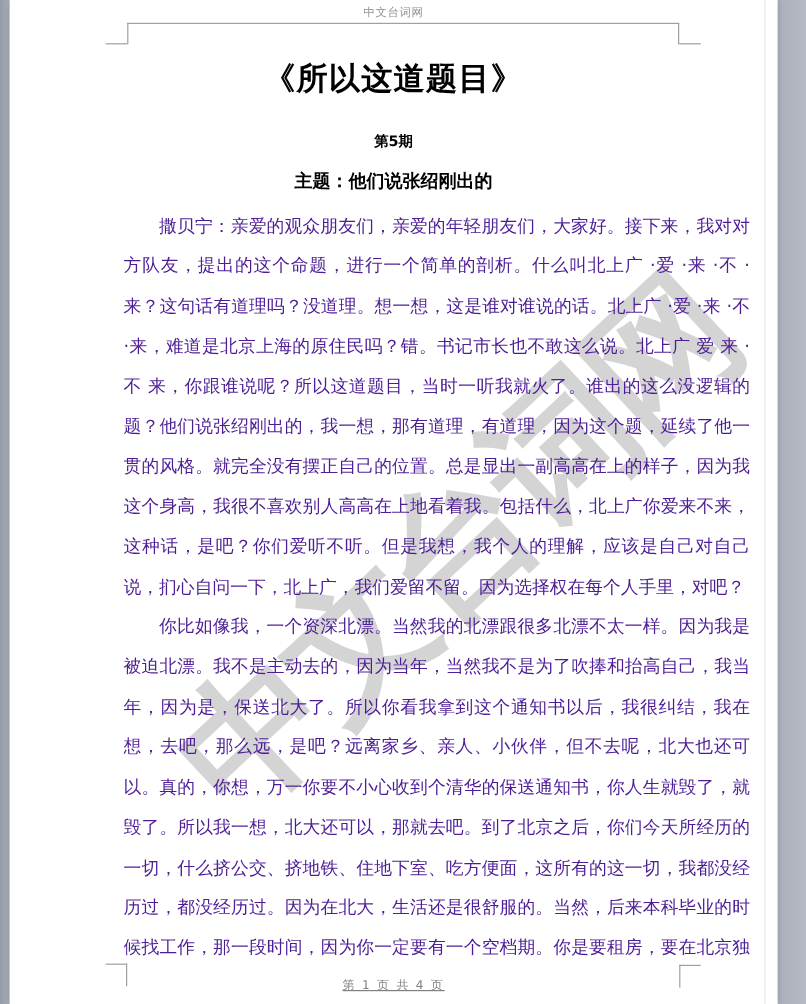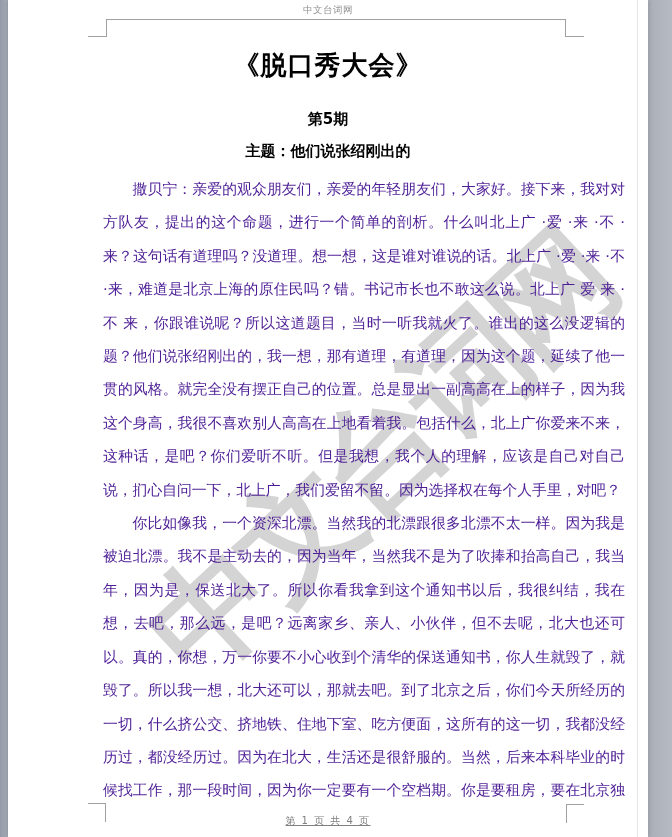--- a/index.html
+++ b/index.html
@@ -84,21 +84,21 @@
     font-weight: 700;
     letter-spacing: 1px;
     color: #000000;
     z-index: 2;
   }
   .doc-episode {
     position: absolute;
     left: 0; top: 110px;
     width: 640px;
     text-align: center;
-    font-size: 15px;
+    font-size: 12px;
     font-weight: 700;
     color: #000000;
     z-index: 2;
   }
   .doc-topic {
     position: absolute;
     left: 0; top: 142px;
     width: 640px;
     text-align: center;
     font-size: 15px;
@@ -146,21 +146,21 @@
     <div class="page-inner-line"></div>
 
     <div class="page-header">中文台词网</div>
 
     <div class="seg hb-line"></div>
     <div class="seg hb-v-l"></div>
     <div class="seg hb-v-r"></div>
     <div class="seg hb-t-l"></div>
     <div class="seg hb-t-r"></div>
 
-    <div class="doc-title">《脱口秀大会》</div>
+    <div class="doc-title">《所以这道题目》</div>
     <div class="doc-episode">第5期</div>
     <div class="doc-topic">主题：他们说张绍刚出的</div>
 
     <div class="body-text">
       <p>撒贝宁：亲爱的观众朋友们，亲爱的年轻朋友们，大家好。接下来，我对对方队友，提出的这个命题，进行一个简单的剖析。什么叫北上广 ·爱 ·来 ·不 ·来？这句话有道理吗？没道理。想一想，这是谁对谁说的话。北上广 ·爱 ·来 ·不 ·来，难道是北京上海的原住民吗？错。书记市长也不敢这么说。北上广 爱 来 ·不 来，你跟谁说呢？所以这道题目，当时一听我就火了。谁出的这么没逻辑的题？他们说张绍刚出的，我一想，那有道理，有道理，因为这个题，延续了他一贯的风格。就完全没有摆正自己的位置。总是显出一副高高在上的样子，因为我这个身高，我很不喜欢别人高高在上地看着我。包括什么，北上广你爱来不来，这种话，是吧？你们爱听不听。但是我想，我个人的理解，应该是自己对自己说，扪心自问一下，北上广，我们爱留不留。因为选择权在每个人手里，对吧？</p>
       <p>你比如像我，一个资深北漂。当然我的北漂跟很多北漂不太一样。因为我是被迫北漂。我不是主动去的，因为当年，当然我不是为了吹捧和抬高自己，我当年，因为是，保送北大了。所以你看我拿到这个通知书以后，我很纠结，我在想，去吧，那么远，是吧？远离家乡、亲人、小伙伴，但不去呢，北大也还可以。真的，你想，万一你要不小心收到个清华的保送通知书，你人生就毁了，就毁了。所以我一想，北大还可以，那就去吧。到了北京之后，你们今天所经历的一切，什么挤公交、挤地铁、住地下室、吃方便面，这所有的这一切，我都没经历过，都没经历过。因为在北大，生活还是很舒服的。当然，后来本科毕业的时候找工作，那一段时间，因为你一定要有一个空档期。你是要租房，要在北京独立生存</p>
     </div>
 
     <div class="seg fb-t-l"></div>
     <div class="seg fb-v-l"></div>

